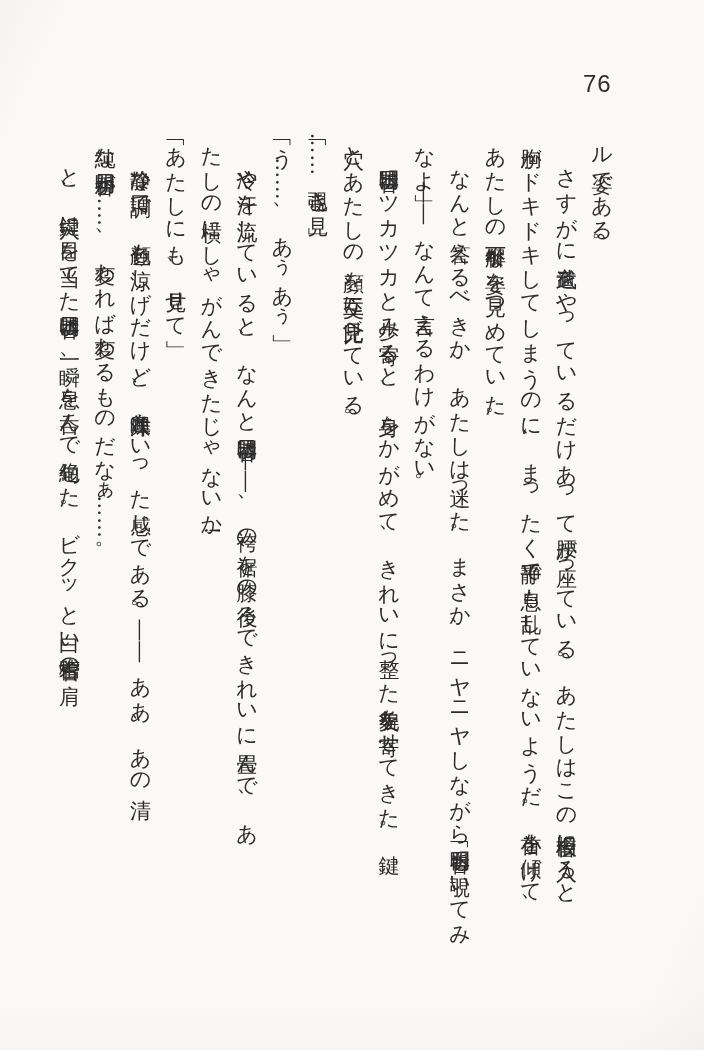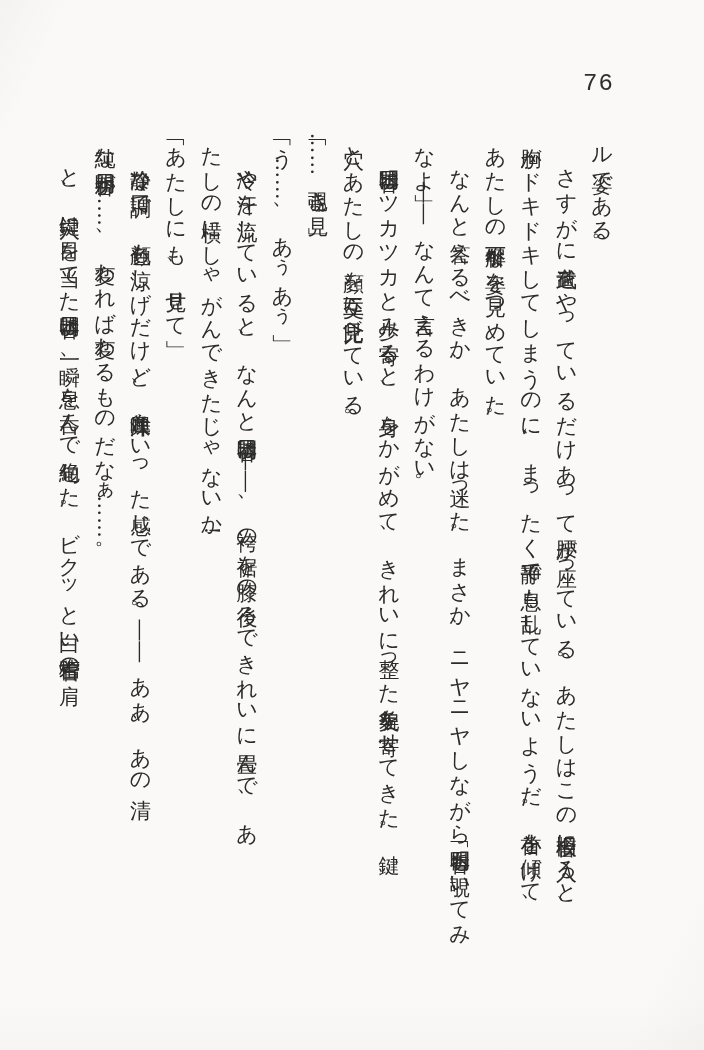--- a/index.html
+++ b/index.html
@@ -22,21 +22,21 @@
     font-family: "DejaVu Serif", "Liberation Serif", serif;
     color: #2b2b2b;
   }
   .page-number {
     position: absolute;
     top: 70px;
     left: 583px;
     font-size: 24px;
     letter-spacing: 1px;
     color: #2f2f2f;
-    font-family: Liberation Mono, monospace;
+    font-family: Liberation Sans, sans-serif;
   }
   .text-block {
     position: absolute;
     top: 132px;
     right: 85px;
     height: 895px;
     writing-mode: vertical-rl;
     text-orientation: mixed;
     font-size: 21px;
     line-height: 35.5px;

